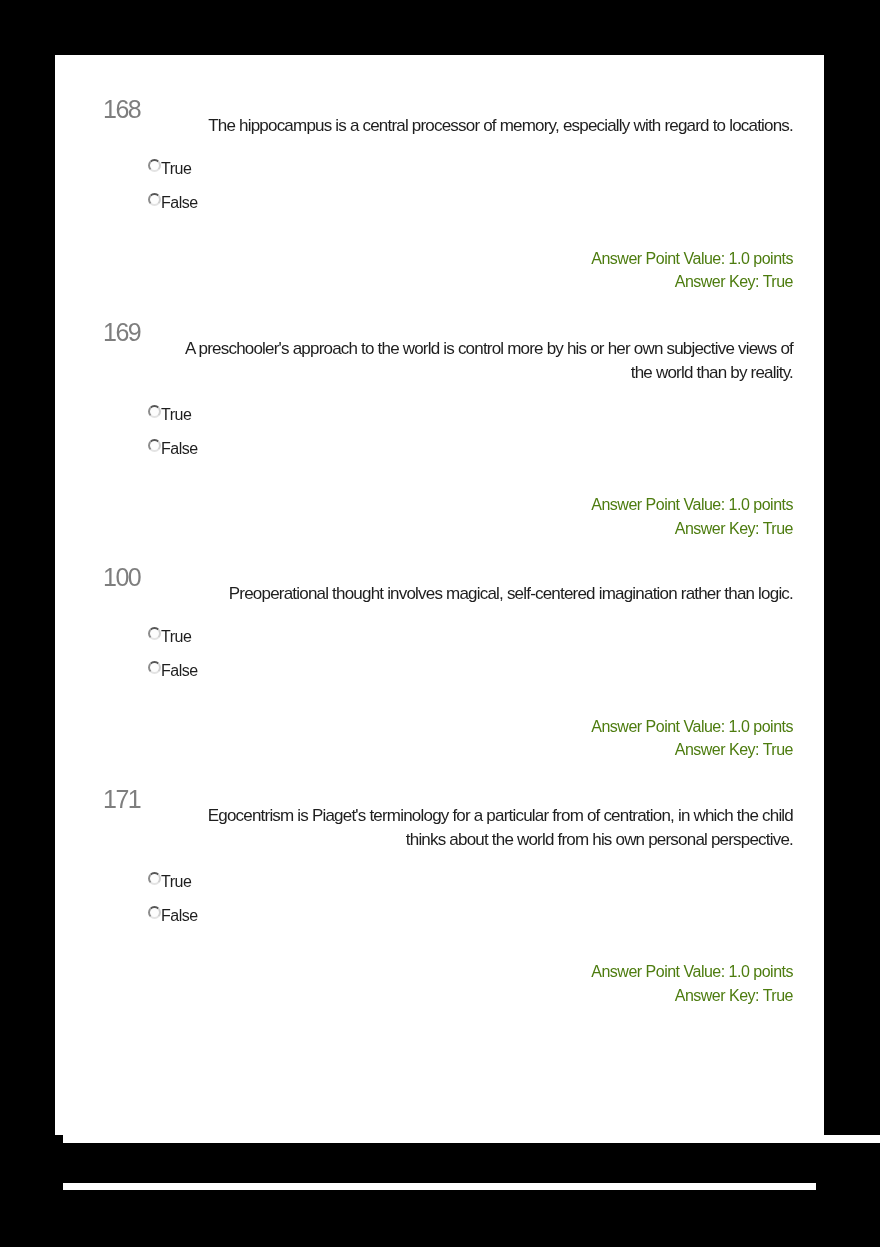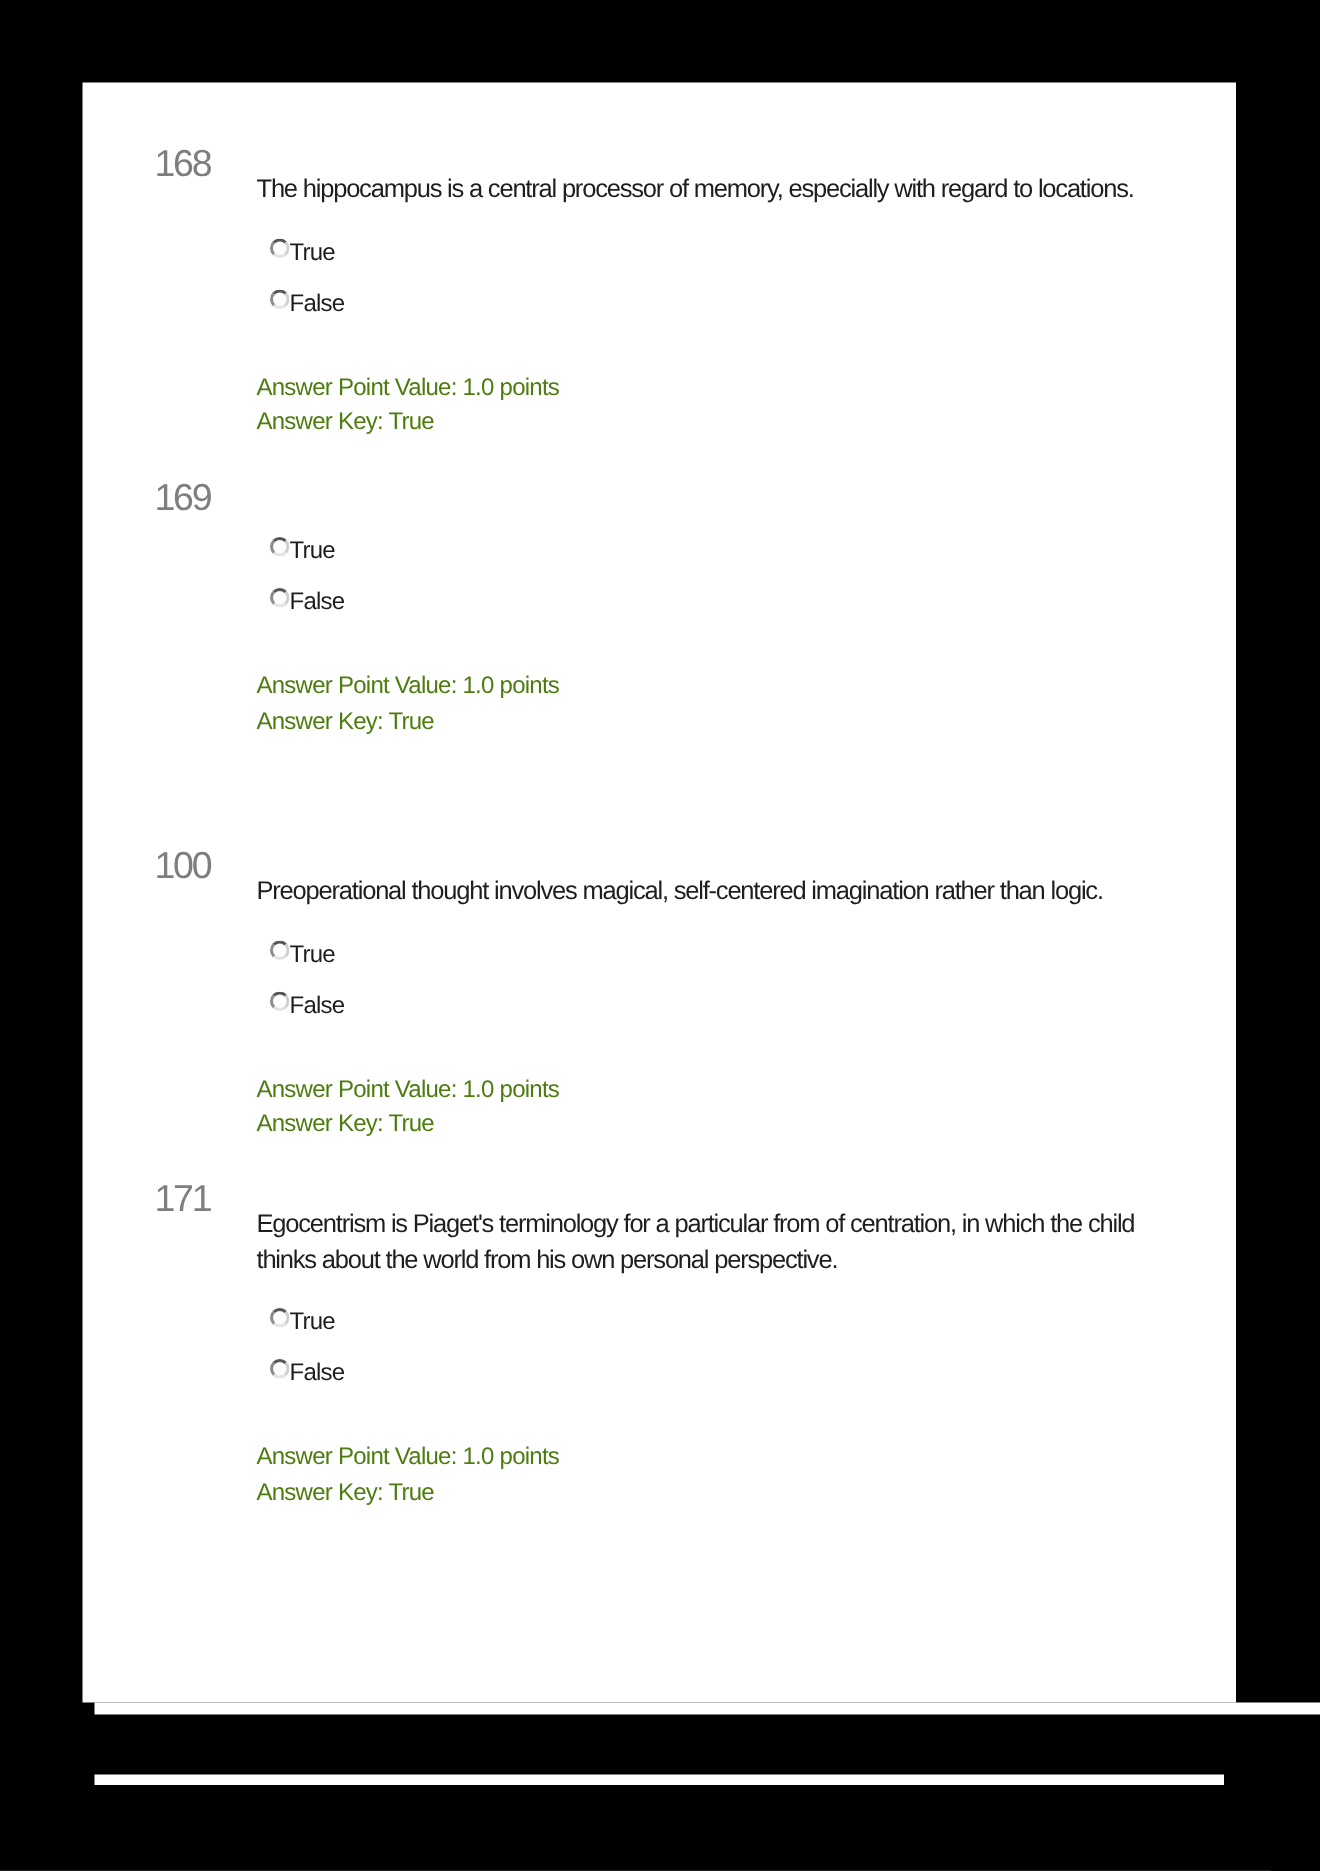--- a/index.html
+++ b/index.html
@@ -55,22 +55,23 @@
   .qnum {
     position: absolute;
     left: 0;
     top: -3px;
     font-size: 25px;
     line-height: 1;
     letter-spacing: -1.5px;
     color: #7e7e7e;
   }
   .qbody {
-    margin-left: 68px;
+    margin-left: 36px;
     padding-top: 14px;
+    text-align: right;
   }
   .qtext div {
     font-size: 17px;
     line-height: 23.5px;
     letter-spacing: -0.8px;
     color: #1e1e1e;
     white-space: nowrap;
   }
   .options {
     margin-top: 19px;
@@ -136,20 +137,24 @@
       <div class="answers">
         <div class="apv">Answer Point Value: 1.0 points</div>
         <div class="akey">Answer Key: True</div>
       </div>
     </div>
   </section>
 
   <section class="q">
     <div class="qnum">169</div>
     <div class="qbody">
+      <div class="qtext">
+            <div>A preschooler's approach to the world is control more by his or her own subjective views of</div>
+            <div>the world than by reality.</div>
+          </div>
       <div class="options">
   <div class="option">
     <span class="radio"></span>
     <span class="olabel">True</span>
   </div>
 
   <div class="option">
     <span class="radio"></span>
     <span class="olabel">False</span>
   </div>

